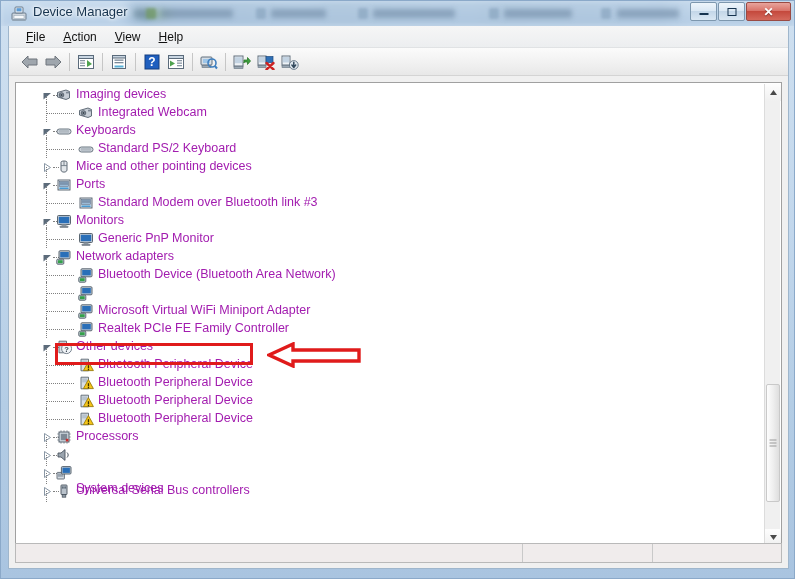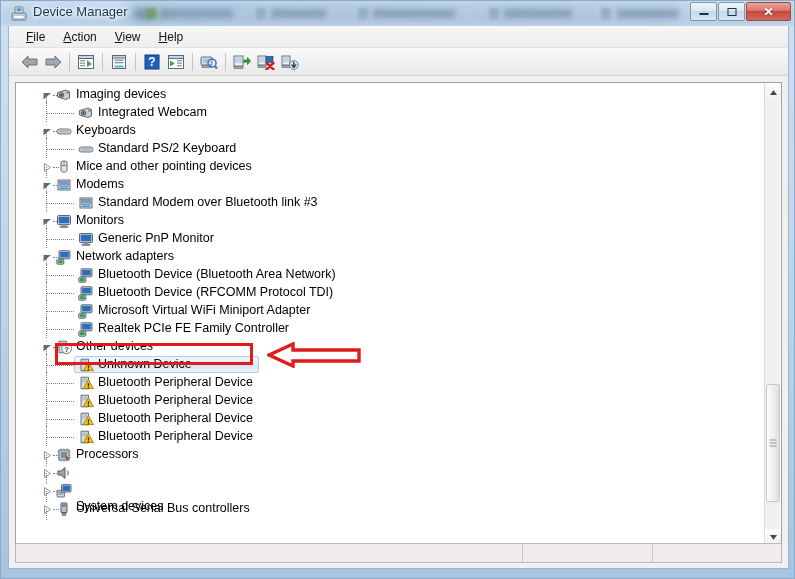--- a/index.html
+++ b/index.html
@@ -211,21 +211,21 @@
   }
   .trow.selected .selbg {
     position: absolute;
     border: 1px solid #b0ccea;
     border-radius: 2px;
     background: linear-gradient(to bottom, #f2f7fc 0%, #e2eefa 50%, #d4e6f8 51%, #e9f3fc 100%);
   }
   .trow .txt {
     position: absolute;
     font-size: 12.5px;
-    color: #000000;
+    color: #a21caf;
   }
 
   
   #hl-box {
     position: absolute;
     border: 3px solid #e01b1b;
     pointer-events: none;
   }
   
   #hl-arrow {
@@ -511,21 +511,21 @@
               <svg width="11" height="11" viewBox="0 0 11 11">
                 <path d="M1.5 3 L9 3 L1.5 9.5 Z" fill="#5c6b7a"></path>
               </svg>
             </span>
             <span class="ticon" style="left:40px; top:1px;"><svg width="16" height="16" viewBox="0 0 16 16">
                 <rect x="2" y="3" width="12" height="10" fill="#e4eaf0" stroke="#4f5b67" stroke-width=".9"></rect>
                 <rect x="3.4" y="4.4" width="9.2" height="5" fill="#9fc0dc" stroke="#5f7087" stroke-width=".6"></rect>
                 <path d="M4 5.4 H12 M4 6.5 H12 M4 7.6 H12" stroke="#5f7087" stroke-width=".55"></path>
                 <rect x="3.4" y="10.4" width="9.2" height="1.6" fill="#4a9ad1"></rect>
               </svg></span>
-            <span class="txt" style="left:60px; top:1px;">Modems</span>
+            <span class="txt" style="left:60px; top:1px;">Ports</span>
           </div>
           <div class="trow" style="height: 18px;">
             <span class="tvert" style="left:30px; top:-2px; height:20px;"></span>
             <span class="tdash" style="left:30px; top:9px; width:28px;"></span>
             <span class="ticon" style="left:62px; top:1px;"><svg width="16" height="16" viewBox="0 0 16 16">
                 <rect x="2" y="3" width="12" height="10" fill="#e4eaf0" stroke="#4f5b67" stroke-width=".9"></rect>
                 <rect x="3.4" y="4.4" width="9.2" height="5" fill="#9fc0dc" stroke="#5f7087" stroke-width=".6"></rect>
                 <path d="M4 5.4 H12 M4 6.5 H12 M4 7.6 H12" stroke="#5f7087" stroke-width=".55"></path>
                 <rect x="3.4" y="10.4" width="9.2" height="1.6" fill="#4a9ad1"></rect>
               </svg></span>
@@ -587,21 +587,20 @@
           </div>
           <div class="trow" style="height: 18px;">
             <span class="tvert" style="left:30px; top:-2px; height:20px;"></span>
             <span class="tdash" style="left:30px; top:9px; width:28px;"></span>
             <span class="ticon" style="left:62px; top:1px;"><svg width="16" height="16" viewBox="0 0 16 16">
                 <rect x="3" y="1.8" width="11" height="8" rx="1" fill="#c6cfd8" stroke="#4b5763" stroke-width=".9"></rect>
                 <rect x="4.2" y="3" width="8.6" height="5.4" fill="#2a6fb8"></rect>
                 <rect x="0.8" y="10.2" width="7" height="5" rx="1" fill="#cfd7df" stroke="#4b5763" stroke-width=".9"></rect>
                 <rect x="1.9" y="11.2" width="4.8" height="3" fill="#33a04a"></rect>
               </svg></span>
-            <span class="txt" style="left:82px; top:1px;">Bluetooth Device (RFCOMM Protocol TDI)</span>
           </div>
           <div class="trow" style="height: 18px; padding-left: 39px;">
             <span class="tvert" style="left:30px; top:-2px; height:20px;"></span>
             <span class="tdash" style="left:30px; top:9px; width:28px;"></span>
             <span class="ticon" style="left:62px; top:1px;"><svg width="16" height="16" viewBox="0 0 16 16">
                 <rect x="3" y="1.8" width="11" height="8" rx="1" fill="#c6cfd8" stroke="#4b5763" stroke-width=".9"></rect>
                 <rect x="4.2" y="3" width="8.6" height="5.4" fill="#2a6fb8"></rect>
                 <rect x="0.8" y="10.2" width="7" height="5" rx="1" fill="#cfd7df" stroke="#4b5763" stroke-width=".9"></rect>
                 <rect x="1.9" y="11.2" width="4.8" height="3" fill="#33a04a"></rect>
               </svg></span>
@@ -626,33 +625,20 @@
                 <path d="M1.5 3 L9 3 L1.5 9.5 Z" fill="#5c6b7a"></path>
               </svg>
             </span>
             <span class="ticon" style="left:40px; top:1px;"><svg width="16" height="16" viewBox="0 0 16 16">
                 <path d="M3 2.2 L10.5 2.2 L10.5 13.8 L3 13.8 Z" fill="#d8dee4" stroke="#5a6672" stroke-width=".9"></path>
                 <rect x="4.2" y="3.4" width="5" height="4" fill="#b6c2ce"></rect>
                 <circle cx="10.6" cy="9.6" r="5" fill="#f2f5f8" stroke="#6b7683" stroke-width=".9"></circle>
                 <text x="10.6" y="12.6" font-family="Liberation Sans, sans-serif" font-size="7.6" font-weight="bold" fill="#3b4755" text-anchor="middle">?</text>
               </svg></span>
             <span class="txt" style="left:60px; top:1px;">Other devices</span>
-          </div>
-          <div class="trow selected" style="height: 18px;">
-            <span class="tvert" style="left:30px; top:-2px; height:20px;"></span>
-            <span class="tdash" style="left:30px; top:9px; width:28px;"></span>
-            <span class="selbg" style="left:58px; top:0px; width:185px; height:17px;"></span>
-            <span class="ticon" style="left:62px; top:1px;"><svg width="16" height="16" viewBox="0 0 16 16">
-                <path d="M3 2.2 L10.5 2.2 L10.5 13.8 L3 13.8 Z" fill="#d8dee4" stroke="#5a6672" stroke-width=".9"></path>
-                <rect x="4.2" y="3.4" width="5" height="4" fill="#b6c2ce"></rect>
-                <path d="M10.4 4.6 L15.4 13.6 L5.4 13.6 Z" fill="#f5c518" stroke="#9b7d0a" stroke-width=".9" stroke-linejoin="round"></path>
-                <rect x="9.8" y="8.2" width="1.3" height="3.2" fill="#3b3000"></rect>
-                <rect x="9.8" y="12" width="1.3" height="1.3" fill="#3b3000"></rect>
-              </svg></span>
-            <span class="txt" style="left:82px; top:1px;">Unknown Device</span>
           </div>
           <div class="trow" style="height: 18px;">
             <span class="tvert" style="left:30px; top:-2px; height:20px;"></span>
             <span class="tdash" style="left:30px; top:9px; width:28px;"></span>
             <span class="ticon" style="left:62px; top:1px;"><svg width="16" height="16" viewBox="0 0 16 16">
                 <path d="M3 2.2 L10.5 2.2 L10.5 13.8 L3 13.8 Z" fill="#d8dee4" stroke="#5a6672" stroke-width=".9"></path>
                 <rect x="4.2" y="3.4" width="5" height="4" fill="#b6c2ce"></rect>
                 <path d="M10.4 4.6 L15.4 13.6 L5.4 13.6 Z" fill="#f5c518" stroke="#9b7d0a" stroke-width=".9" stroke-linejoin="round"></path>
                 <rect x="9.8" y="8.2" width="1.3" height="3.2" fill="#3b3000"></rect>
                 <rect x="9.8" y="12" width="1.3" height="1.3" fill="#3b3000"></rect>

